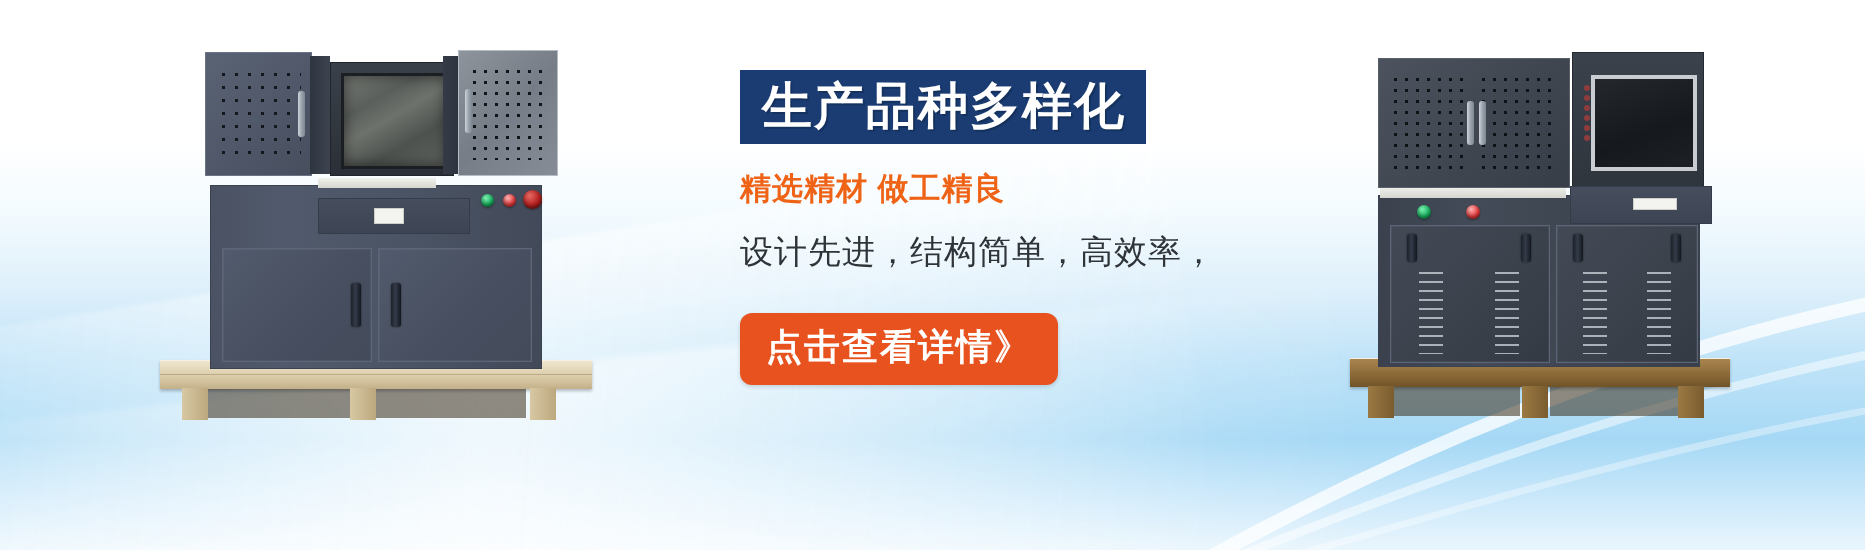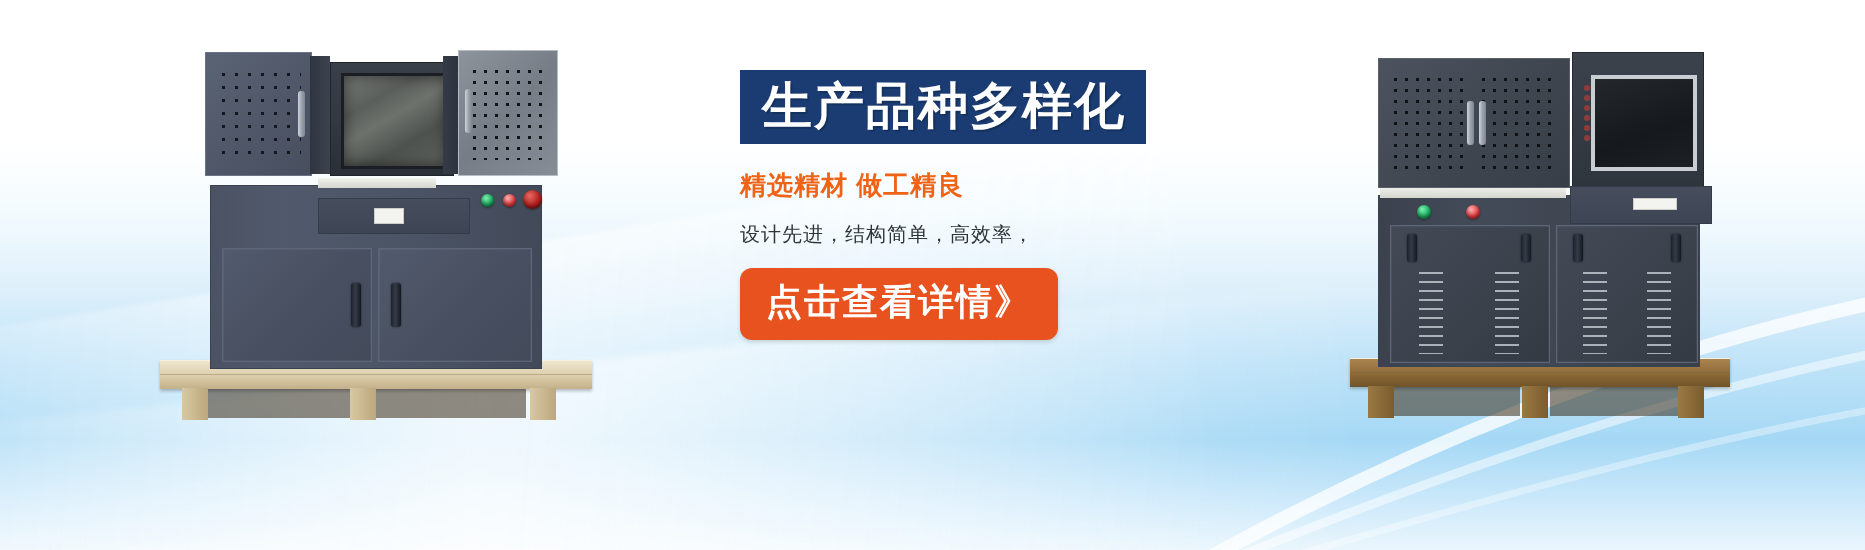--- a/index.html
+++ b/index.html
@@ -75,24 +75,24 @@
   .mon-screen{position:absolute;background:linear-gradient(160deg,#24282d,#15181c 60%,#1d2126);
       border:4px solid #c9ccd1;}
   .mon-leds{position:absolute;width:6px;}
   .mon-leds i{display:block;width:6px;height:6px;margin-bottom:4px;border-radius:50%;background:#8e3c3c;}
 
   
   .copy{position:absolute;left:740px;top:70px;width:540px;}
   .headline{display:inline-block;background:#1a3c72;padding:11px 20px 13px 22px;}
   .headline-text{color:#ffffff;font-size:50px;font-weight:bold;letter-spacing:2px;line-height:1;white-space:nowrap;
       text-shadow:2px 2px 0 rgba(0,0,0,.18);}
-  .line-orange{margin-top:24px;color:#ef6316;font-size:26px;font-weight:bold;letter-spacing:1px;white-space:nowrap;}
+  .line-orange{margin-top:24px;color:#ef6316;font-size:31px;font-weight:bold;letter-spacing:1px;white-space:nowrap;}
   .line-blue{margin-top:14px;color:#1a3c72;font-size:35px;font-weight:bold;letter-spacing:1px;white-space:nowrap;}
-  .line-gray{margin-top:16px;color:#2f3438;font-size:20px;line-height:1.55;letter-spacing:1px;white-space:nowrap;}
-  .cta{display:inline-block;margin-top:18px;background:#e8521f;border-radius:12px;padding:10px 26px 13px 26px;
+  .line-gray{margin-top:16px;color:#2f3438;font-size:33px;line-height:1.55;letter-spacing:1px;white-space:nowrap;}
+  .cta{display:inline-block;margin-top:36px;background:#e8521f;border-radius:12px;padding:10px 26px 13px 26px;
       box-shadow:0 2px 4px rgba(0,0,0,.14);cursor:pointer;}
   .cta-text{color:#ffffff;font-size:36px;font-weight:bold;letter-spacing:2px;white-space:nowrap;}
 </style>
 </head>
 <body>
 
 <div class="banner">
 
   <div class="swoosh sw1"></div>
   <div class="swoosh sw2"></div>

